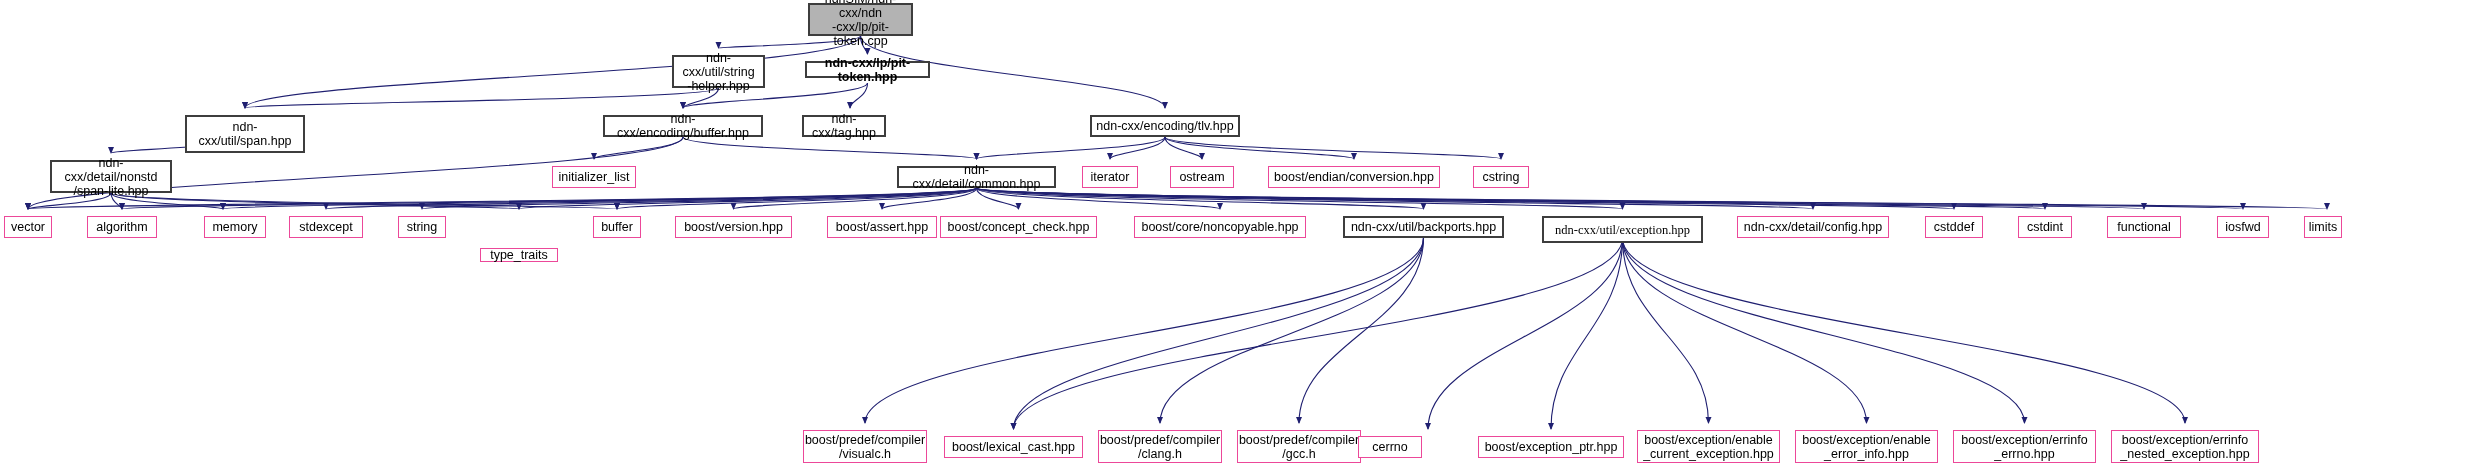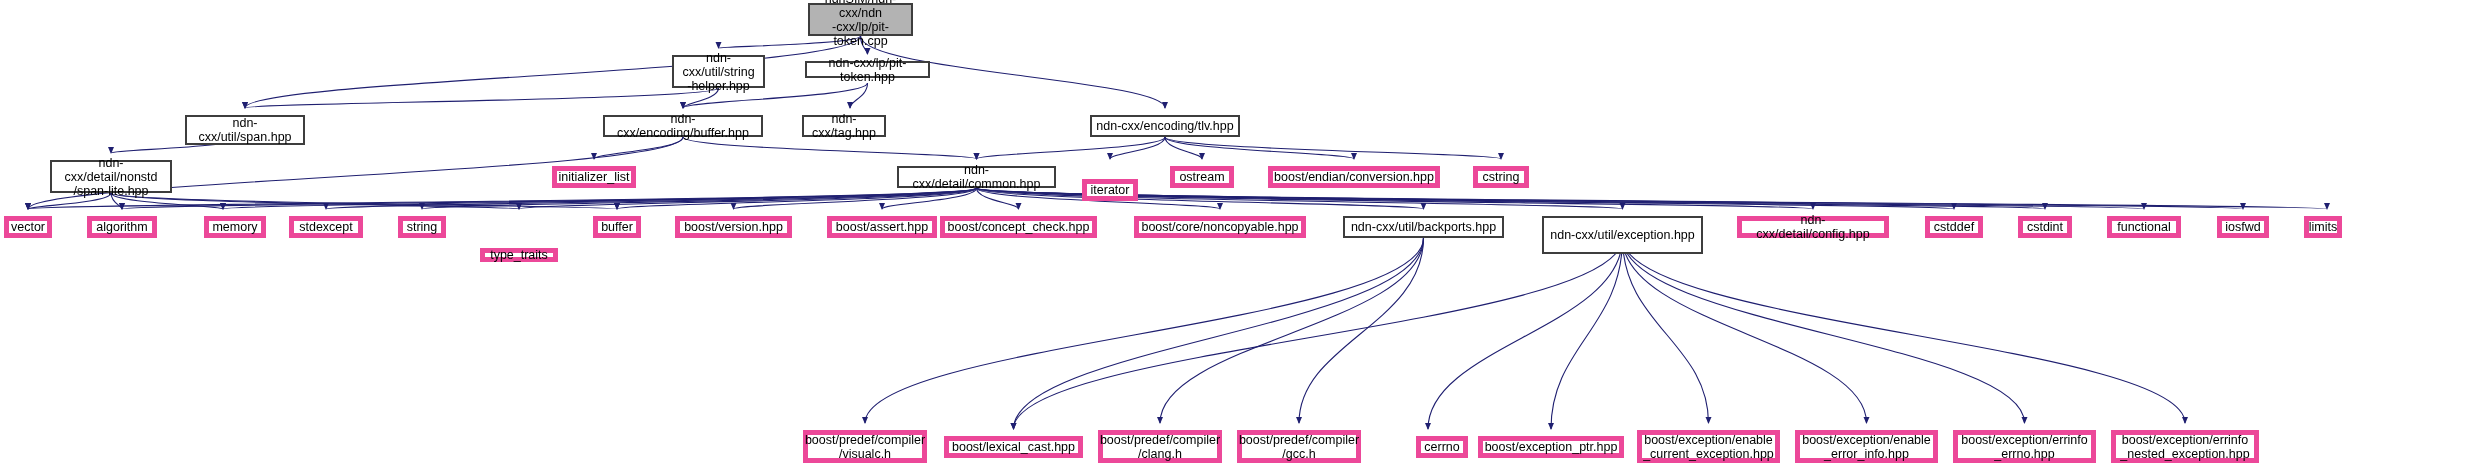--- a/index.html
+++ b/index.html
@@ -24,21 +24,21 @@
     pointer-events: none;
   }
   .node {
     position: absolute;
     box-sizing: border-box;
     display: flex;
     align-items: center;
     justify-content: center;
     text-align: center;
     background: #ffffff;
-    border: 5px solid #ec4899;
+    border: 1px solid #ec4899;
     color: #000000;
     font-size: 12.5px;
     line-height: 14px;
     letter-spacing: 0px;
     white-space: pre-line;
     padding: 0 3px;
   }
   .node.strong {
     border: 2px solid #3d3d3d;
   }
@@ -107,60 +107,60 @@
       <path d="M1622.5,238 C1622.5,324.4 1708.5,343.6 1708.5,423" stroke="#1f1f70" stroke-width="1.1" fill="none" marker-end="url(#arrow)"></path>
       <path d="M1622.5,238 C1622.5,324.4 1866.5,343.6 1866.5,423" stroke="#1f1f70" stroke-width="1.1" fill="none" marker-end="url(#arrow)"></path>
       <path d="M1622.5,238 C1622.5,324.4 2024.5,343.6 2024.5,423" stroke="#1f1f70" stroke-width="1.1" fill="none" marker-end="url(#arrow)"></path>
       <path d="M1622.5,238 C1622.5,324.4 2185,343.6 2185,423" stroke="#1f1f70" stroke-width="1.1" fill="none" marker-end="url(#arrow)"></path>
       <path d="M1622.5,238 C1622.5,327.1 1013.5,346.9 1013.5,429" stroke="#1f1f70" stroke-width="1.1" fill="none" marker-end="url(#arrow)"></path>
     </svg>
 <div class="node root" style="left: 808px; top: 3px; width: 105px; height: 33px;">ndnSIM/ndn-cxx/ndn
 -cxx/lp/pit-token.cpp</div>
     <div class="node strong" style="left: 672px; top: 55px; width: 93px; height: 33px;">ndn-cxx/util/string
 -helper.hpp</div>
-    <div class="node strong" style="left: 805px; top: 61px; width: 125px; height: 17px;">ndn-cxx/lp/pit-token.hpp</div>
-    <div class="node strong" style="left: 185px; top: 115px; width: 120px; height: 30px;">ndn-cxx/util/span.hpp</div>
+    <div class="node strong" style="left: 805px; top: 61px; width: 125px; height: 17px; font-weight: bold;">ndn-cxx/lp/pit-token.hpp</div>
+    <div class="node strong" style="left: 185px; top: 115px; width: 120px; height: 38px;">ndn-cxx/util/span.hpp</div>
     <div class="node strong" style="left: 603px; top: 115px; width: 160px; height: 22px;">ndn-cxx/encoding/buffer.hpp</div>
     <div class="node strong" style="left: 802px; top: 115px; width: 84px; height: 22px;">ndn-cxx/tag.hpp</div>
     <div class="node strong" style="left: 1090px; top: 115px; width: 150px; height: 22px;">ndn-cxx/encoding/tlv.hpp</div>
     <div class="node strong" style="left: 50px; top: 160px; width: 122px; height: 33px;">ndn-cxx/detail/nonstd
 /span-lite.hpp</div>
     <div class="node" style="left: 552px; top: 166px; width: 84px; height: 22px;">initializer_list</div>
     <div class="node strong" style="left: 897px; top: 166px; width: 159px; height: 22px;">ndn-cxx/detail/common.hpp</div>
-    <div class="node" style="left: 1082px; top: 166px; width: 56px; height: 22px; margin-top: 13px;">iterator</div>
+    <div class="node" style="left: 1082px; top: 166px; width: 56px; height: 22px;">iterator</div>
     <div class="node" style="left: 1170px; top: 166px; width: 64px; height: 22px;">ostream</div>
     <div class="node" style="left: 1268px; top: 166px; width: 172px; height: 22px;">boost/endian/conversion.hpp</div>
     <div class="node" style="left: 1473px; top: 166px; width: 56px; height: 22px;">cstring</div>
     <div class="node" style="left: 4px; top: 216px; width: 48px; height: 22px;">vector</div>
     <div class="node" style="left: 87px; top: 216px; width: 70px; height: 22px;">algorithm</div>
     <div class="node" style="left: 192px; top: 216px; width: 62px; height: 22px; margin-left: 12px;">memory</div>
     <div class="node" style="left: 289px; top: 216px; width: 74px; height: 22px;">stdexcept</div>
     <div class="node" style="left: 398px; top: 216px; width: 48px; height: 22px;">string</div>
     <div class="node" style="left: 480px; top: 216px; width: 78px; height: 14px; margin-top: 32px;">type_traits</div>
     <div class="node" style="left: 593px; top: 216px; width: 48px; height: 22px;">buffer</div>
     <div class="node" style="left: 675px; top: 216px; width: 117px; height: 22px;">boost/version.hpp</div>
     <div class="node" style="left: 827px; top: 216px; width: 110px; height: 22px;">boost/assert.hpp</div>
     <div class="node" style="left: 940px; top: 216px; width: 157px; height: 22px;">boost/concept_check.hpp</div>
     <div class="node" style="left: 1134px; top: 216px; width: 172px; height: 22px;">boost/core/noncopyable.hpp</div>
     <div class="node strong" style="left: 1343px; top: 216px; width: 161px; height: 22px;">ndn-cxx/util/backports.hpp</div>
-    <div class="node strong" style="left: 1542px; top: 216px; width: 161px; height: 38px;">ndn-cxx/util/exception.hpp</div>
+    <div class="node strong" style="left: 1542px; top: 216px; width: 161px; height: 27px; font-family: Liberation Serif, serif;">ndn-cxx/util/exception.hpp</div>
     <div class="node" style="left: 1737px; top: 216px; width: 152px; height: 22px;">ndn-cxx/detail/config.hpp</div>
     <div class="node" style="left: 1925px; top: 216px; width: 58px; height: 22px;">cstddef</div>
     <div class="node" style="left: 2018px; top: 216px; width: 54px; height: 22px;">cstdint</div>
     <div class="node" style="left: 2107px; top: 216px; width: 74px; height: 22px;">functional</div>
     <div class="node" style="left: 2217px; top: 216px; width: 52px; height: 22px;">iosfwd</div>
     <div class="node" style="left: 2304px; top: 216px; width: 38px; height: 22px;">limits</div>
     <div class="node" style="left: 803px; top: 430px; width: 124px; height: 33px;">boost/predef/compiler
 /visualc.h</div>
     <div class="node" style="left: 944px; top: 436px; width: 139px; height: 22px;">boost/lexical_cast.hpp</div>
     <div class="node" style="left: 1098px; top: 430px; width: 124px; height: 33px;">boost/predef/compiler
 /clang.h</div>
     <div class="node" style="left: 1237px; top: 430px; width: 124px; height: 33px;">boost/predef/compiler
 /gcc.h</div>
-    <div class="node" style="left: 1416px; top: 436px; width: 52px; height: 22px;">cerrno</div>
+    <div class="node" style="left: 1358px; top: 436px; width: 64px; height: 22px;">cerrno</div>
     <div class="node" style="left: 1478px; top: 436px; width: 146px; height: 22px;">boost/exception_ptr.hpp</div>
     <div class="node" style="left: 1637px; top: 430px; width: 143px; height: 33px;">boost/exception/enable
 _current_exception.hpp</div>
     <div class="node" style="left: 1795px; top: 430px; width: 143px; height: 33px;">boost/exception/enable
 _error_info.hpp</div>
     <div class="node" style="left: 1953px; top: 430px; width: 143px; height: 33px;">boost/exception/errinfo
 _errno.hpp</div>
     <div class="node" style="left: 2111px; top: 430px; width: 148px; height: 33px;">boost/exception/errinfo
 _nested_exception.hpp</div>
   </div>

